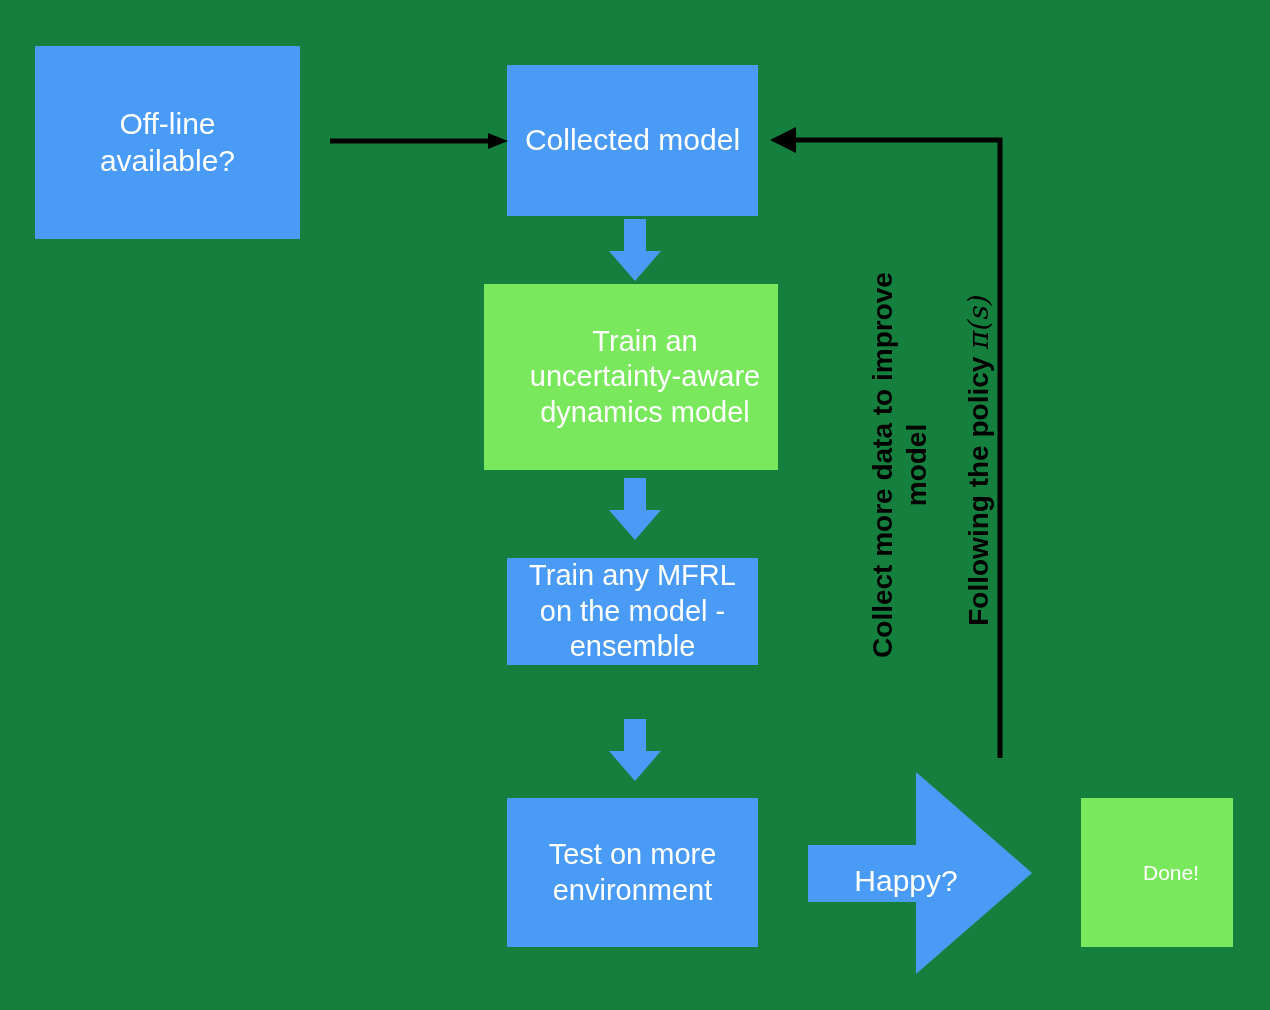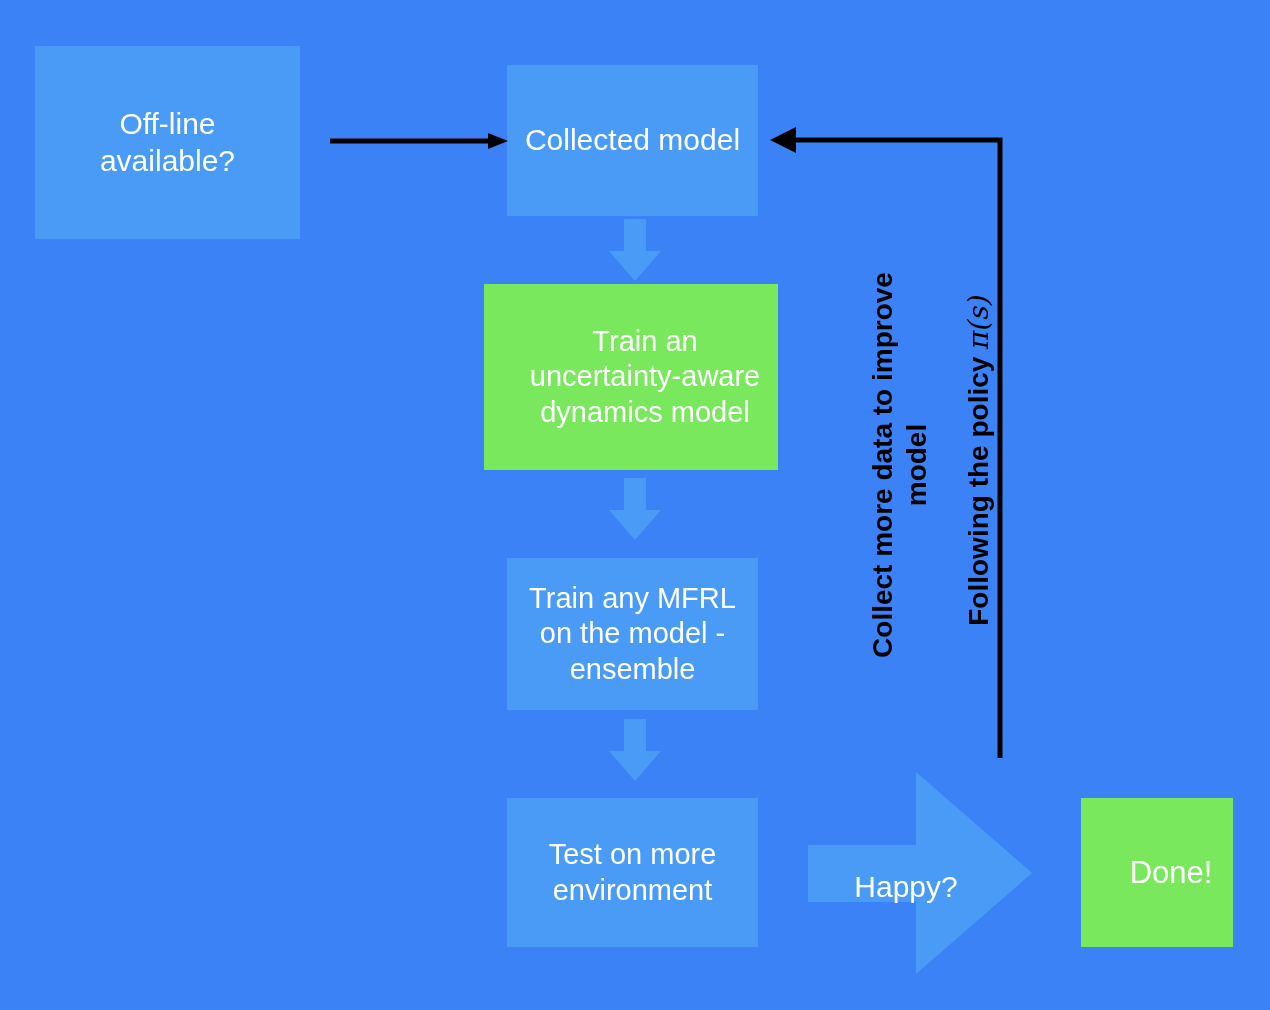--- a/index.html
+++ b/index.html
@@ -7,21 +7,21 @@
     padding: 0;
     background: #ffffff;
   }
   body {
     font-family: "Liberation Sans", sans-serif;
   }
   #canvas {
     position: relative;
     width: 1270px;
     height: 1010px;
-    background: #3b82f6;
+    background: #15803d;
     overflow: hidden;
   }
   .node {
     position: absolute;
     display: flex;
     align-items: center;
     justify-content: center;
     text-align: center;
     color: #ffffff;
     font-family: "Liberation Sans", sans-serif;
@@ -39,30 +39,30 @@
   }
   #node-collected {
     left: 507px; top: 65px; width: 251px; height: 151px;
     font-size: 30px;
   }
   #node-dynamics {
     left: 484px; top: 284px; width: 294px; height: 186px;
     font-size: 29px;
   }
   #node-mfrl {
-    left: 507px; top: 558px; width: 251px; height: 152px;
+    left: 507px; top: 558px; width: 251px; height: 107px;
     font-size: 29px;
   }
   #node-test {
     left: 507px; top: 798px; width: 251px; height: 149px;
     font-size: 29px;
   }
   #node-done {
     left: 1081px; top: 798px; width: 152px; height: 149px;
-    font-size: 31px;
+    font-size: 21px;
   }
 
   
   .arrow-down {
     position: absolute;
     background: #4a9bf5;
   }
   .arrow-down .shaft {
     position: absolute;
     background: #4a9bf5;
@@ -95,21 +95,21 @@
 
   
   #arrow-happy {
     position: absolute;
     left: 808px; top: 772px;
     width: 224px; height: 202px;
   }
   #arrow-happy svg { display: block; }
   #arrow-happy-label {
     position: absolute;
-    left: 0; top: 14px;
+    left: 0; top: 8px;
     width: 170px; height: 202px;
     display: flex;
     align-items: center;
     justify-content: center;
     color: #ffffff;
     font-size: 30px;
     font-family: "Liberation Sans", sans-serif;
     padding-left: 26px;
     box-sizing: border-box;
     pointer-events: none;

